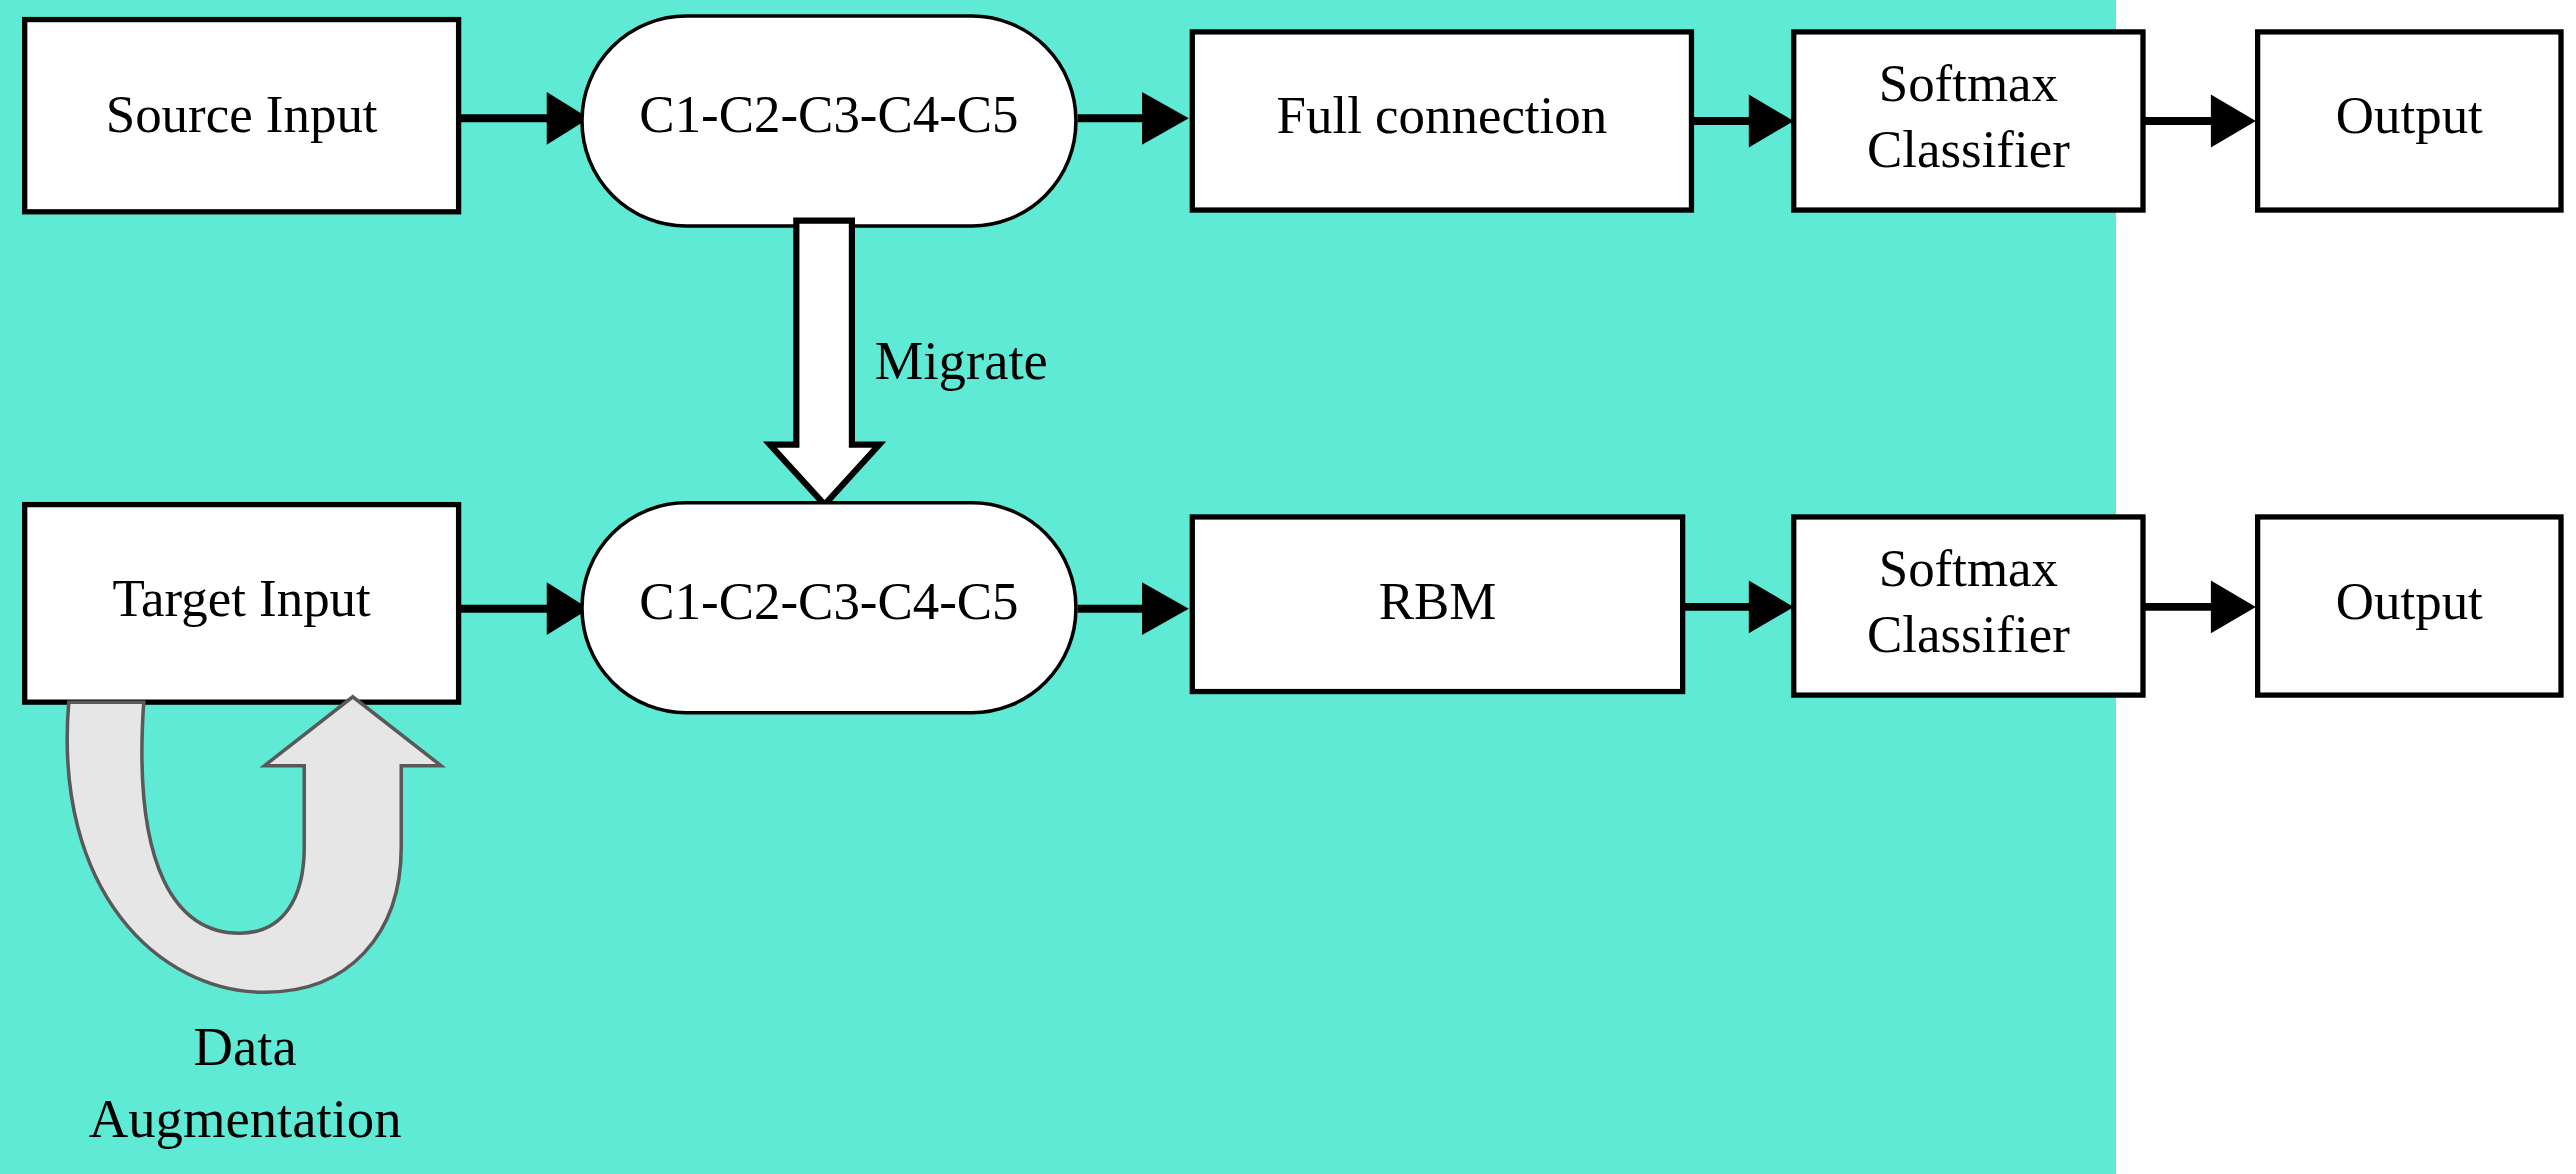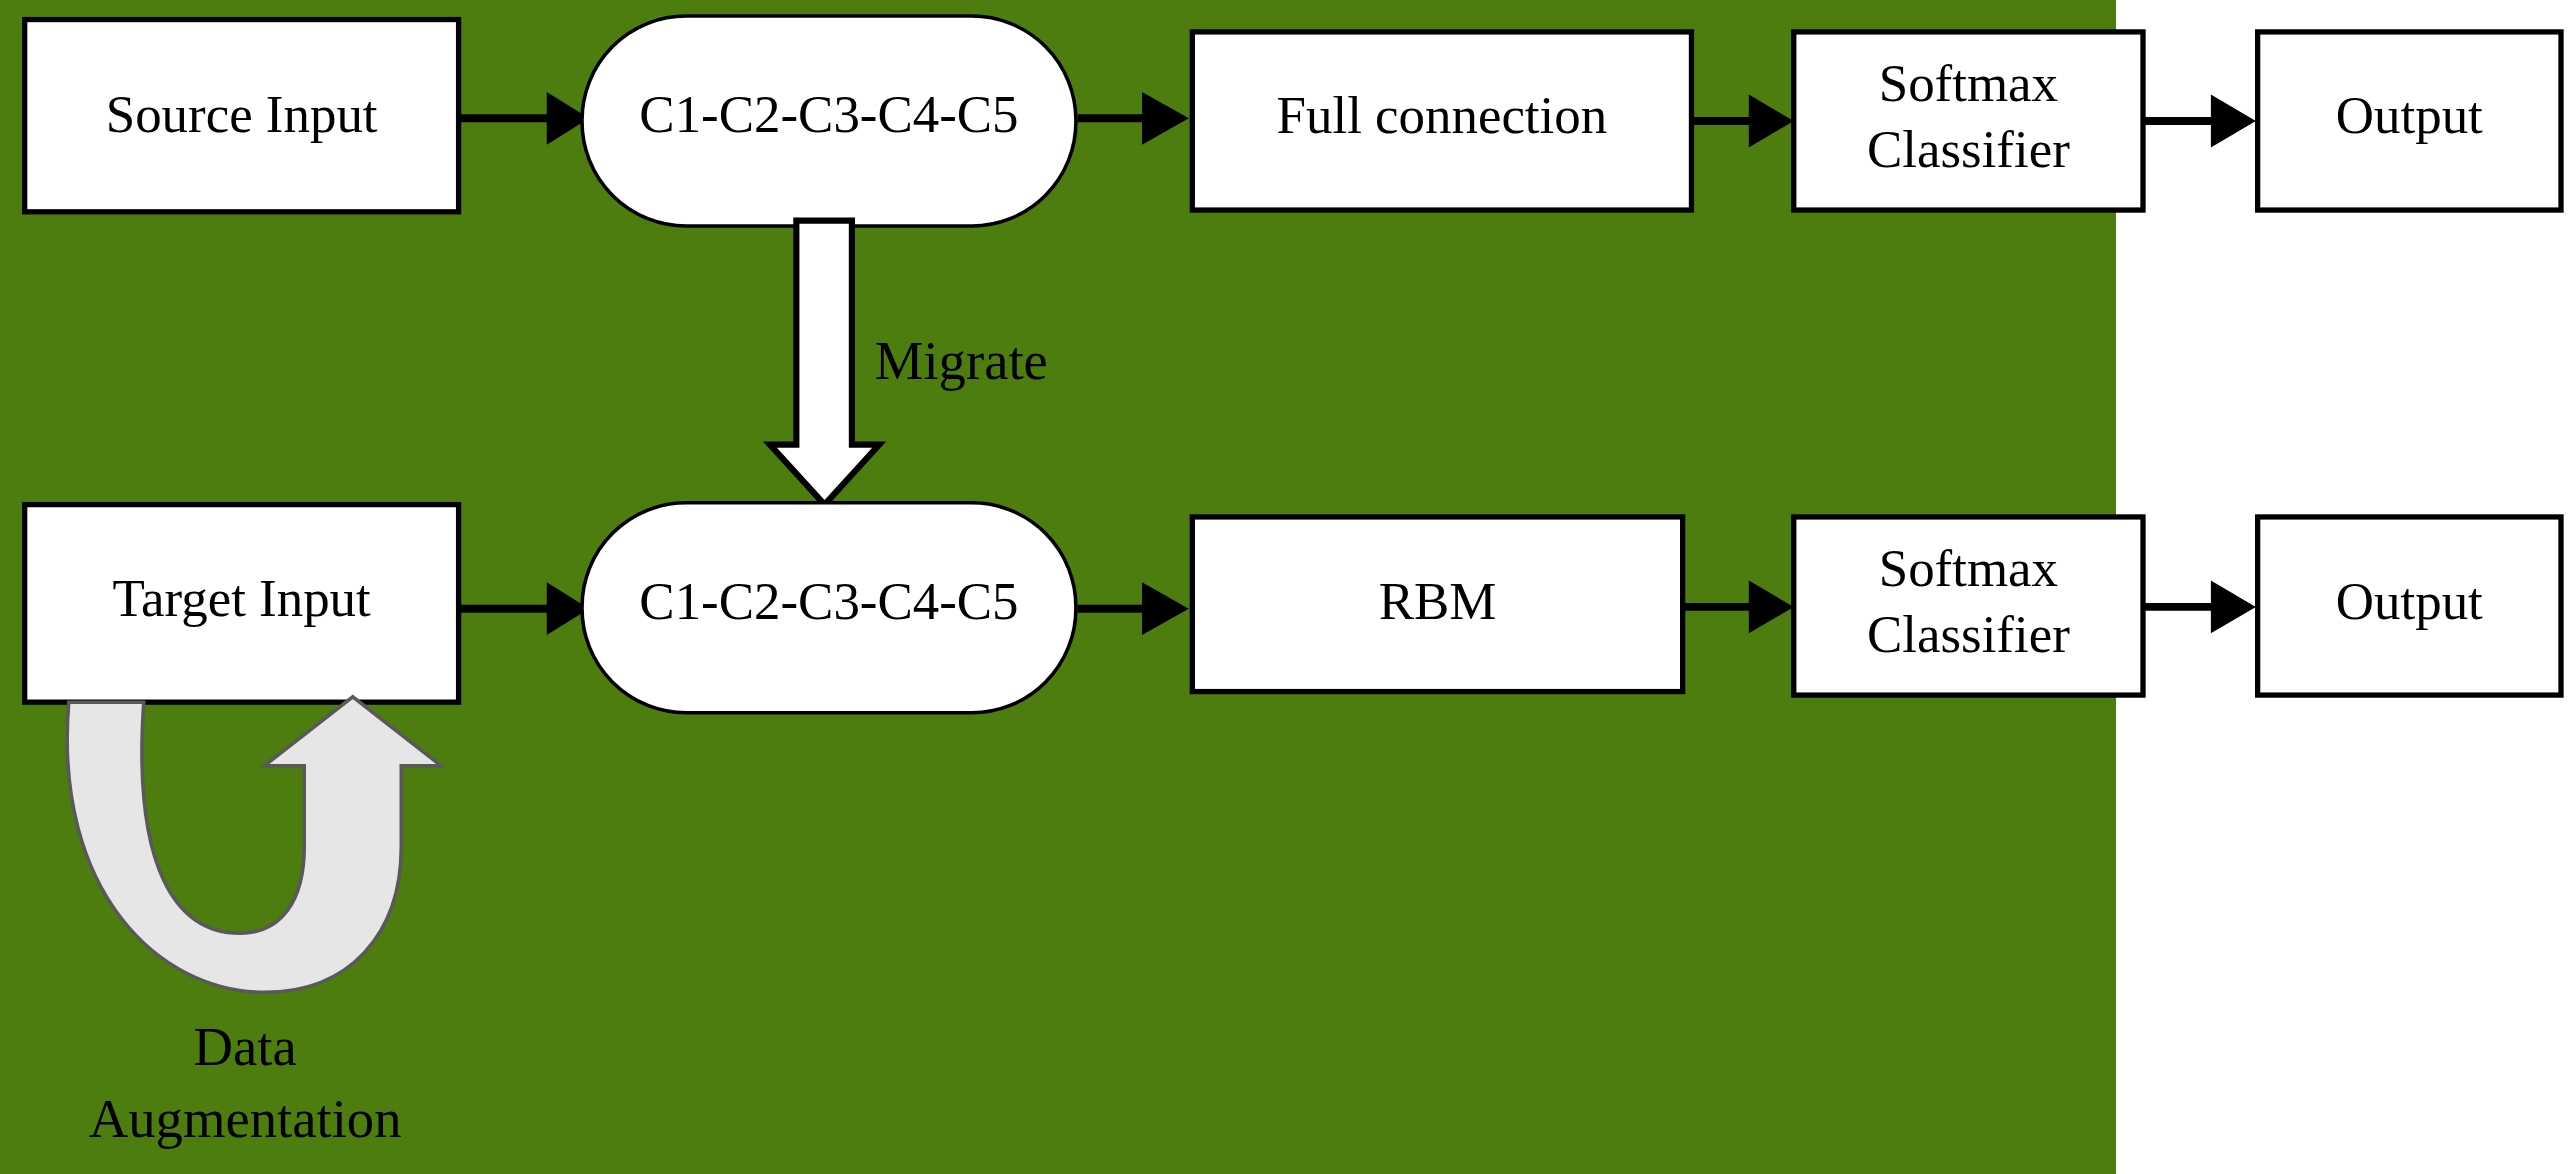--- a/index.html
+++ b/index.html
@@ -11,21 +11,21 @@
   body {
     width: 2576px;
     height: 1175px;
     overflow: hidden;
     font-family: "Liberation Serif", "DejaVu Serif", serif;
   }
   #diagram-root {
     position: relative;
     width: 2116px;
     height: 1175px;
-    background: #4d7c0f;
+    background: #5eead4;
   }
   svg#flow-svg {
     position: absolute;
     left: 0;
     top: 0;
     width: 2576px;
     height: 1175px;
     display: block;
   }
   .node-box {

